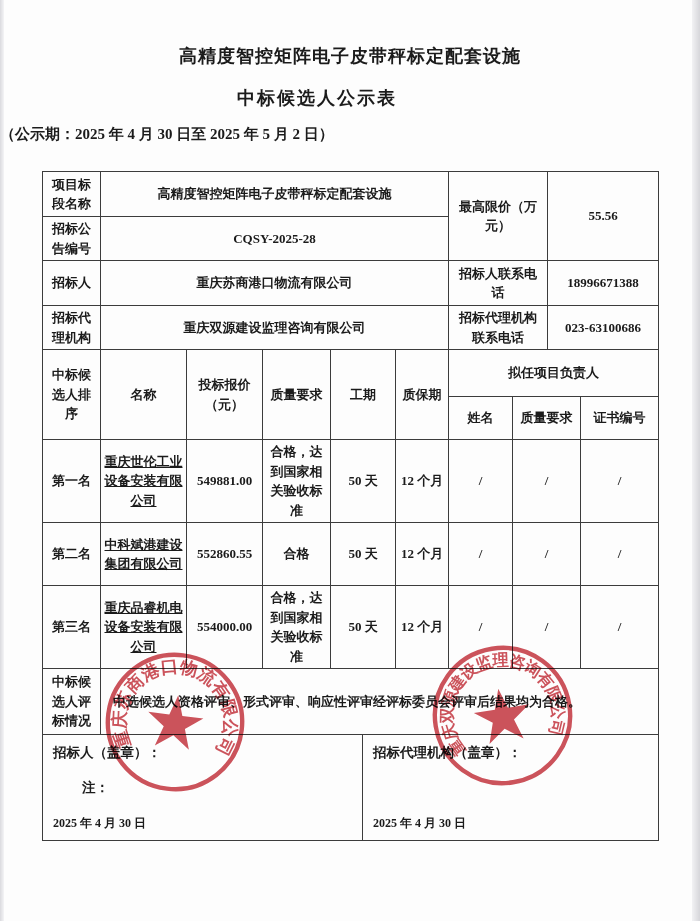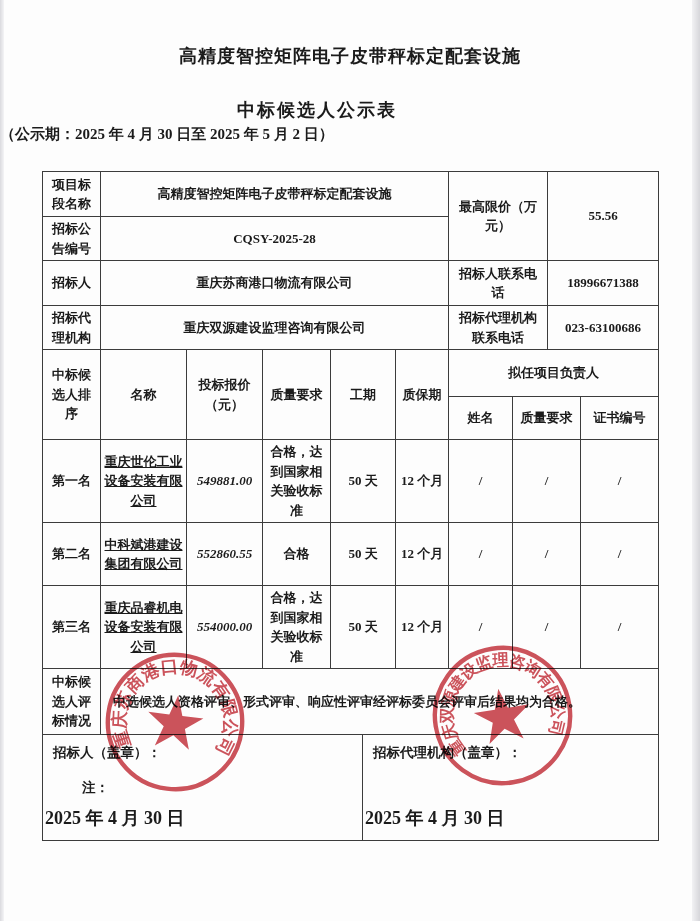--- a/index.html
+++ b/index.html
@@ -7,48 +7,48 @@
     width:700px;height:921px;position:relative;overflow:hidden;
     background:#fdfdfd;color:#1b1b1b;
     font-family:"Liberation Serif",serif;font-weight:700;
   }
   .edge-left{position:absolute;left:0;top:0;width:4px;height:921px;
     background:linear-gradient(to right,#dadade,#f4f4f6);}
   .edge-right{position:absolute;right:0;top:0;width:8px;height:921px;
     background:linear-gradient(to left,#d6d6da,#f2f2f4);}
   .title1{position:absolute;top:44px;left:0;width:700px;text-align:center;
     font-size:18px;letter-spacing:1px;}
-  .title2{position:absolute;top:98px;left:0;width:634px;text-align:center;
+  .title2{position:absolute;top:86px;left:0;width:634px;text-align:center;
     font-size:18px;letter-spacing:2px;}
   .period{position:absolute;top:125px;left:0;width:700px;
     font-size:15px;}
   table.main{position:absolute;left:42px;top:171px;width:616px;
     border-collapse:collapse;table-layout:fixed;}
   td{border:1px solid #3c3c3c;font-size:13px;text-align:center;
     vertical-align:middle;padding:2px 4px;line-height:1.5;
     word-break:break-all;overflow:hidden;}
   tr.r1 td{height:40px}
   tr.r2 td{height:35px}
   tr.r3 td{height:40px}
   tr.r4 td{height:38px}
   tr.r5a td{height:42px}
   tr.r5b td{height:38px}
   tr.rc1 td{height:75px}
   tr.rc2 td{height:58px}
   tr.rc3 td{height:72px}
   tr.rev td{height:57px}
   tr.rsign td{height:105px}
   td.namecell{padding:2px 2px;text-decoration:underline;}
-  td.pricecell{padding:2px 9px;font-style:italic;}
+  td.pricecell{padding:2px 9px;}
   td.qualcell{padding:2px 7px;}
   td.labcell{padding:2px 8px;}
   td.evalcell{text-align:left;padding:4px 12px;margin-left:10px;}
   td.signcell{text-align:left;vertical-align:top;position:relative;padding:0;}
   .sign-label{position:absolute;top:8px;left:10px;font-size:13.5px;}
-  .sign-date{position:absolute;bottom:8px;left:2px;font-size:18px;}
+  .sign-date{position:absolute;bottom:8px;left:10px;font-size:12px;}
   .stamp{position:absolute;mix-blend-mode:multiply;opacity:.85;pointer-events:none;}
   .stamp svg{display:block;width:100%;height:100%;}
   .stamp-left{left:99px;top:649px;width:152px;height:146px;transform:rotate(7deg);}
   .stamp-right{left:424px;top:642px;width:157px;height:147px;transform:rotate(-9deg);}
   .notes{position:absolute;left:82px;top:777px;width:562px;font-size:13.5px;
     line-height:1.7;display:flex;}
   .notes-prefix{flex:0 0 auto;}
   .notes-items{flex:1 1 auto;}
 </style>
 </head>

